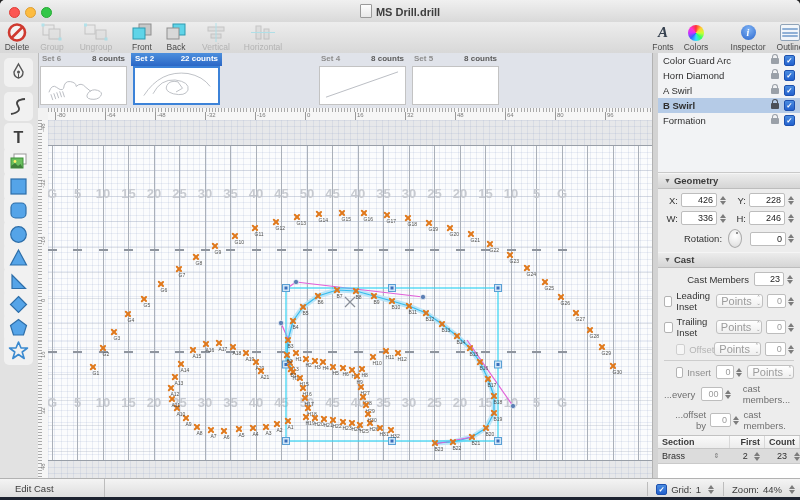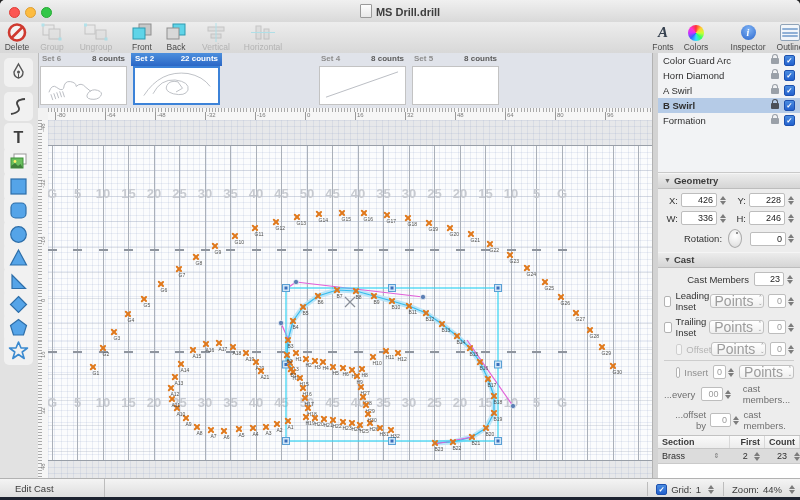--- a/index.html
+++ b/index.html
@@ -91,21 +91,21 @@
   .row{display:flex;align-items:center;margin-bottom:4px;}
   .flab{font-size:9.5px;color:#333;}
   .fld{background:#fff;border:1px solid #bdbdbd;border-radius:2px;height:12px;font-size:9px;color:#1c1c1c;
     text-align:right;padding:0 3px;line-height:12px;}
   .fld.dim{color:#9b9b9b;}
   .stp{width:8px;height:13px;margin-left:2px;display:flex;flex-direction:column;justify-content:center;}
   .stp b{width:0;height:0;border-left:3px solid transparent;border-right:3px solid transparent;margin:0.5px auto;}
   .stp .u{border-bottom:4px solid #7c7c7c;}
   .stp .d{border-top:4px solid #7c7c7c;}
   .pop{background:linear-gradient(#fff,#efefef);border:1px solid #c0c0c0;border-radius:3px;height:12px;
-    font-size:14px;color:#9c9c9c;padding:0 10px 0 4px;line-height:12px;position:relative;}
+    font-size:11px;color:#9c9c9c;padding:0 10px 0 4px;line-height:12px;position:relative;}
   .pop::after{content:"⌃\A⌄";white-space:pre;position:absolute;right:1px;top:-1px;font-size:5px;line-height:6px;color:#8a8a8a;}
   .ccb{width:9px;height:9px;background:#fff;border:1px solid #b3b3b3;border-radius:2px;margin-right:4px;}
   .knob{width:17px;height:17px;border-radius:50%;border:1px solid #ababab;background:radial-gradient(circle at 50% 35%,#ffffff,#dcdcdc);position:relative;}
   .knob::after{content:"";position:absolute;left:7px;top:2px;width:2px;height:2px;border-radius:50%;background:#707070;}
   .sep{height:1px;background:#cdcdcd;margin:4px 0;}
   
   #cast-table{border-top:1px solid #c2c2c2;background:#fff;}
   .cth{display:flex;background:linear-gradient(#fafafa,#ececec);border-bottom:1px solid #c6c6c6;font-size:9px;font-weight:bold;color:#3a3a3a;}
   .cth div{padding:1px 4px;border-right:1px solid #d8d8d8;}
   .ctr{display:flex;background:#dcdcdc;border-bottom:1px solid #cacaca;font-size:9px;align-items:center;height:14px;}

